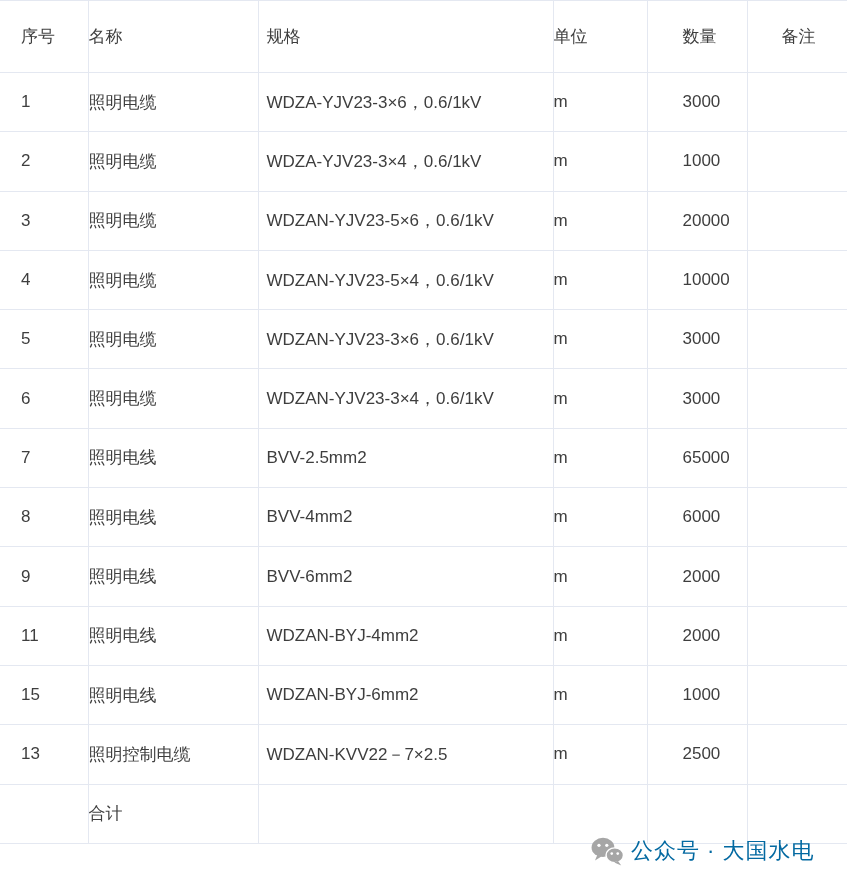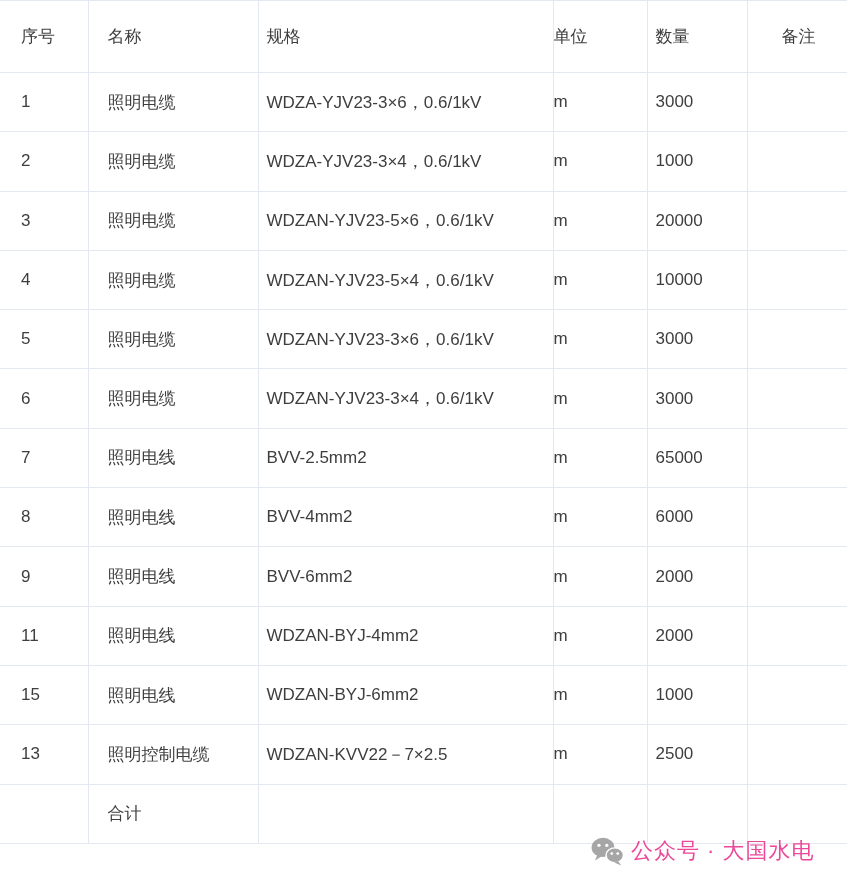--- a/index.html
+++ b/index.html
@@ -31,34 +31,34 @@
     white-space: nowrap;
     overflow: hidden;
   }
   .spec-table th:not(:last-child), .spec-table td:not(:last-child) {
     border-right: 1px solid #e4e8f1;
   }
   .spec-table thead tr { height: 72px; }
   .spec-table tbody tr { height: 59.3px; }
   
   .spec-table .c-no   { padding-left: 21px; }
-  .spec-table .c-name { padding-left: 19px; }
+  .spec-table .c-name { }
   .spec-table .c-spec { padding-left: 8px; }
   .spec-table .c-unit { }
-  .spec-table .c-qty  { padding-left: 8px; }
+  .spec-table .c-qty  { padding-left: 35px; }
   .spec-table .c-note { padding-left: 34px; }
 
   .watermark {
     position: absolute;
     left: 591px;
     top: 836px;
     display: flex;
     align-items: center;
     gap: 7px;
-    color: #ec4899;
+    color: #0369a1;
     font-size: 22px;
     letter-spacing: 1px;
     white-space: nowrap;
     pointer-events: none;
   }
   .watermark svg { display: block; }
 </style>
 </head>
 <body>
 

